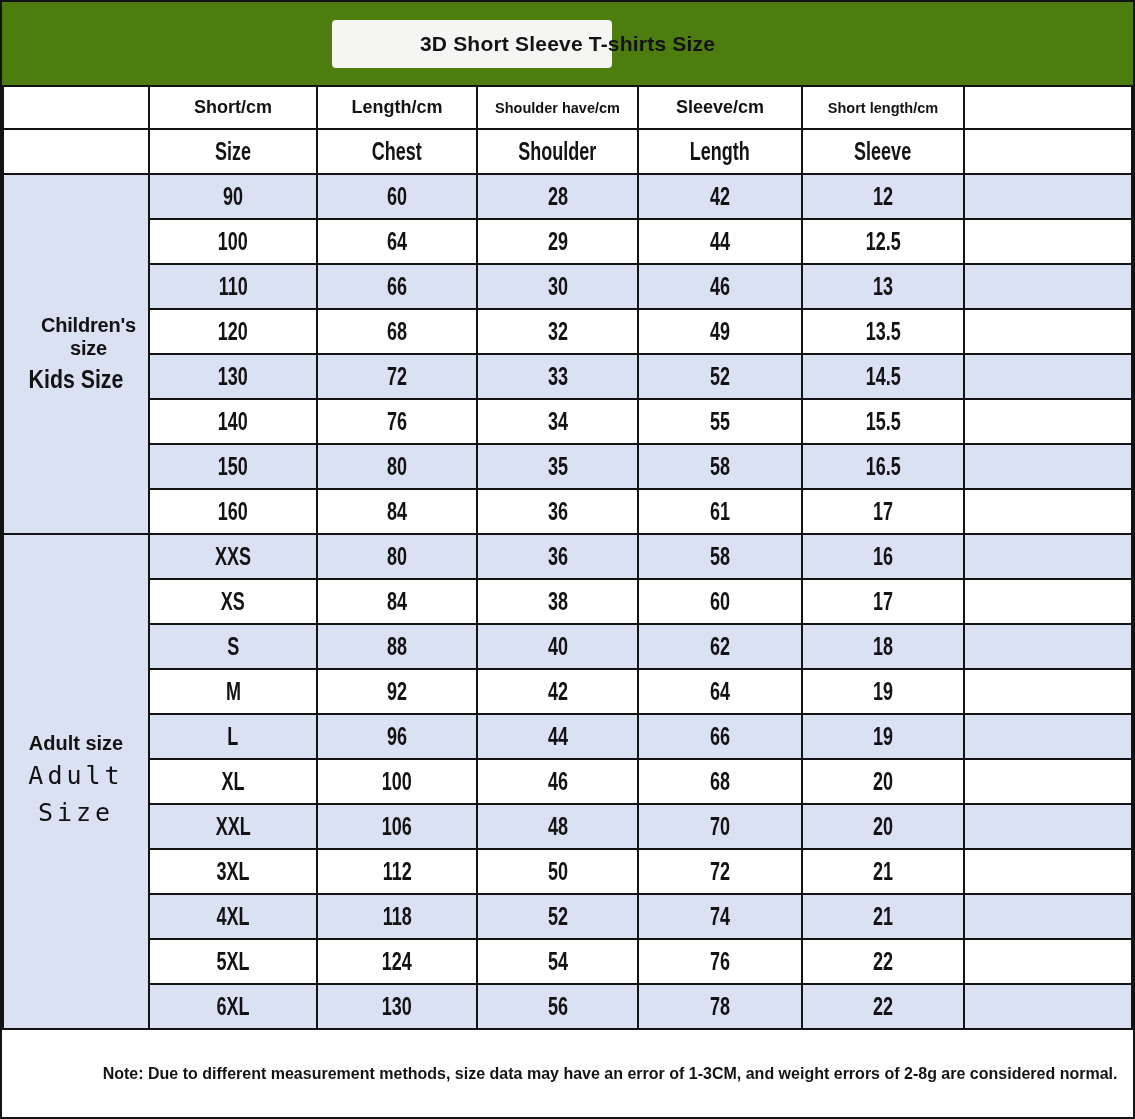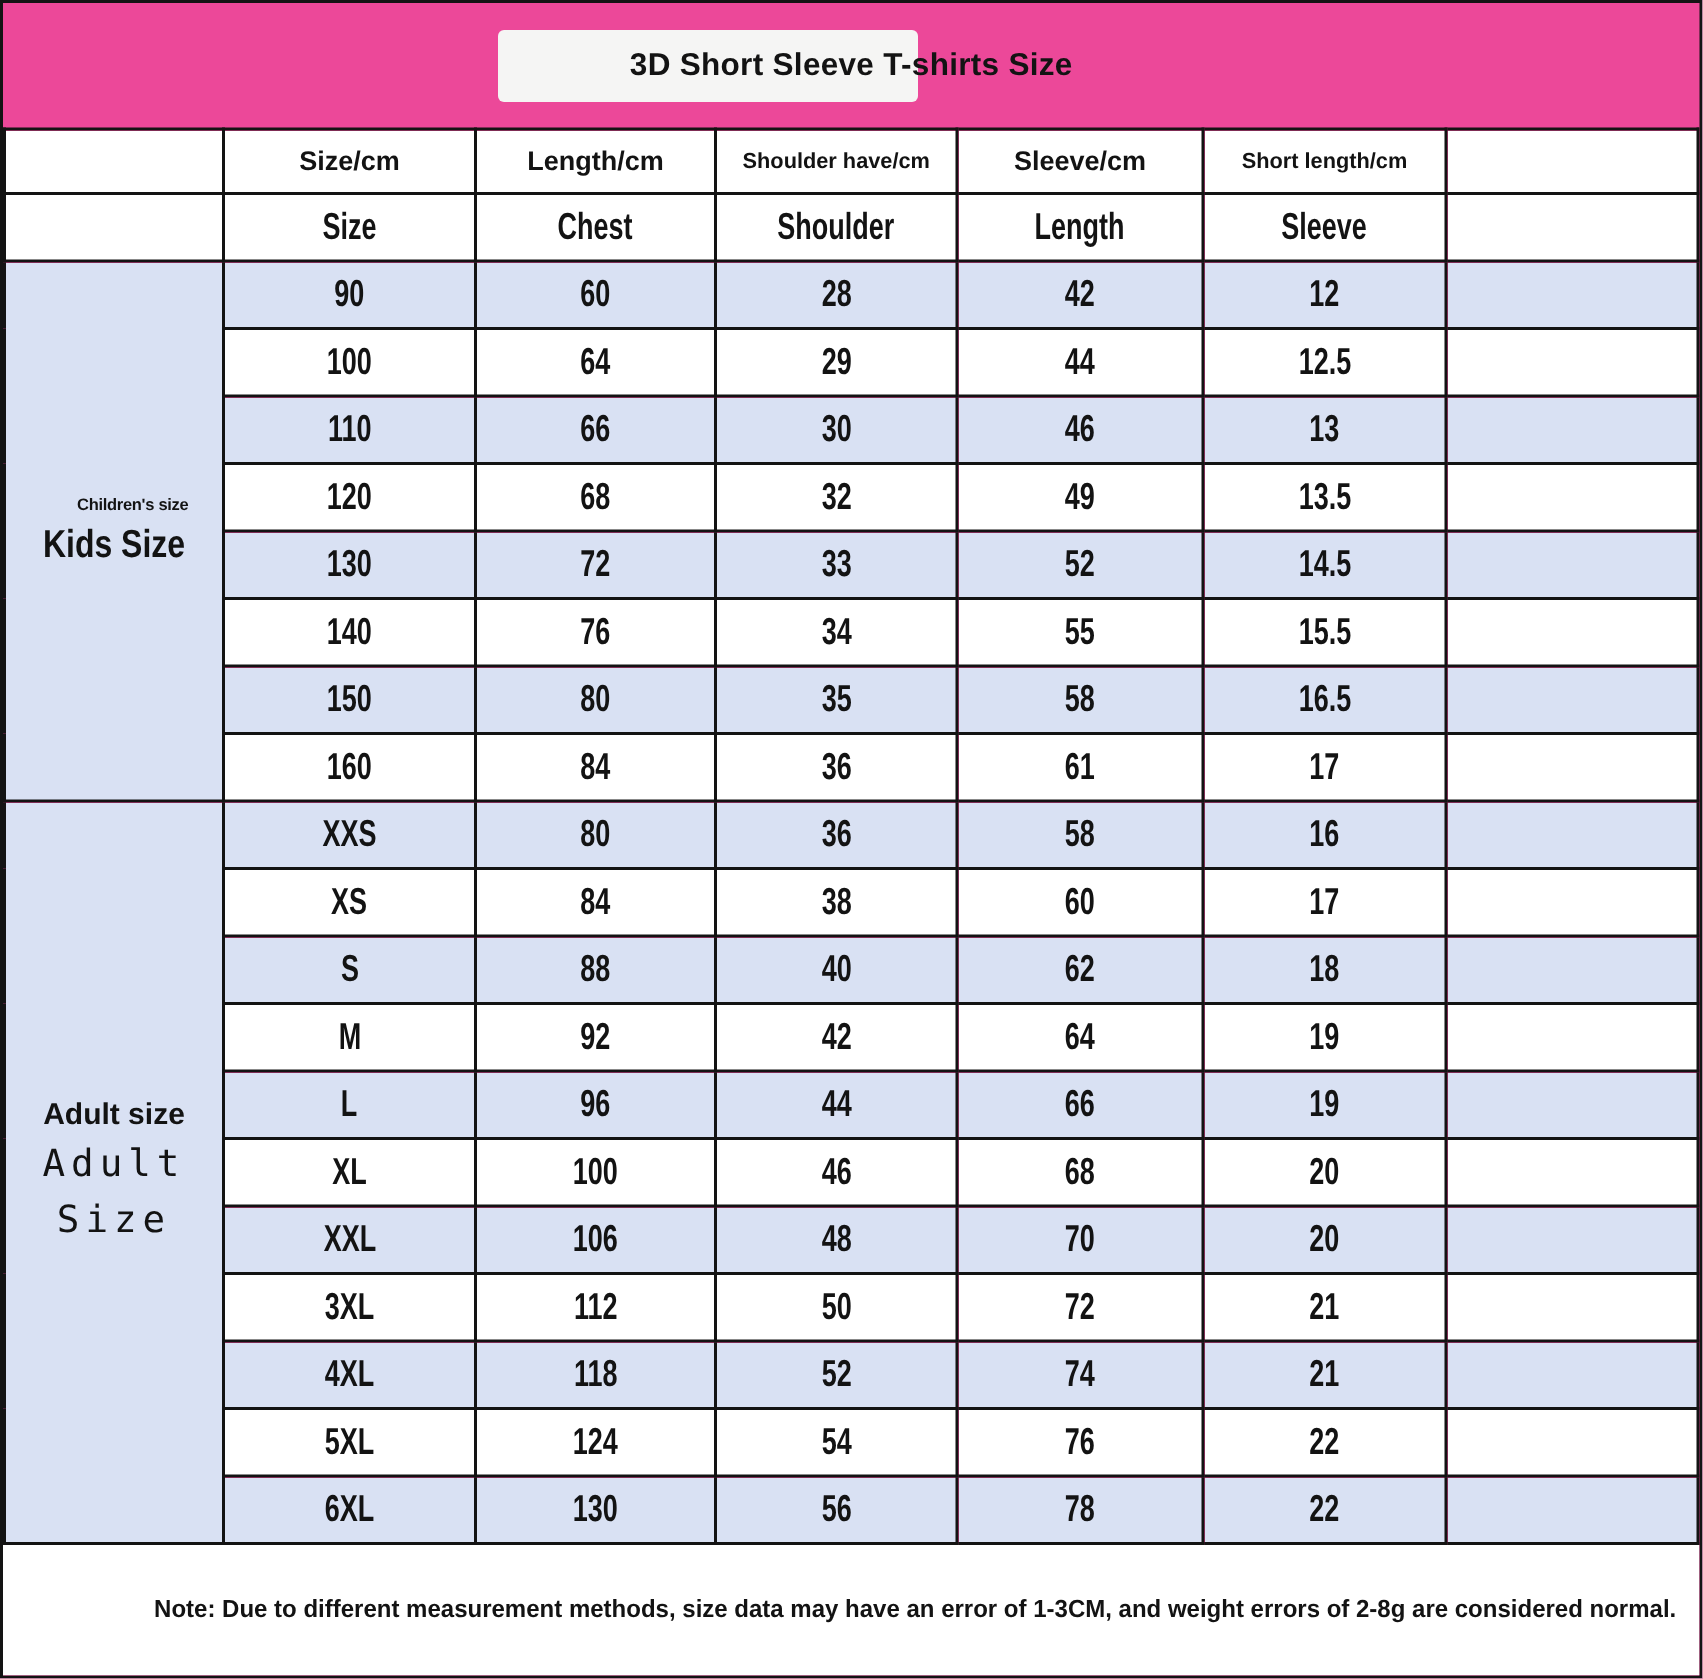--- a/index.html
+++ b/index.html
@@ -1,19 +1,19 @@
 <!DOCTYPE html>
 <html><head>
 <meta charset="utf-8">
 <style>
   html,body{margin:0;padding:0;background:#ffffff;}
   body{font-family:"Liberation Sans",sans-serif;color:#131313;}
   .frame{
     position:relative;width:1135px;height:1119px;box-sizing:border-box;
-    border:2px solid #131313;background:#ec4899;overflow:hidden;
+    border:2px solid #131313;background:#4d7c0f;overflow:hidden;
     display:flex;flex-direction:column;
   }
   .title-bar{
     height:83px;flex:0 0 83px;display:flex;align-items:center;justify-content:center;
     font-size:21px;font-weight:700;letter-spacing:.2px;position:relative;
   }
   .title-smudge{position:absolute;left:330px;top:18px;width:280px;height:48px;background:#f5f5f4;border-radius:4px;z-index:0;}
   .title-text{position:relative;z-index:1;}
   table.size-table{
     border-collapse:collapse;table-layout:fixed;width:100%;
@@ -35,21 +35,21 @@
   thead tr.hdr-simple{height:45px;}
   thead tr.hdr-simple th{background:#ffffff;}
   tbody tr{height:45px;background:#ffffff;}
   tbody tr.alt td{background:#d9e1f3;}
   td.label-cell{background:#d9e1f3 !important;}
   .cnd{
     display:inline-block;font-weight:700;font-size:25px;line-height:1;
     transform:scaleX(0.72);transform-origin:center;white-space:nowrap;
   }
   .lbl1{font-weight:700;}
-  .lbl1.kids{font-size:11px;letter-spacing:-.2px;margin-left:25px;}
+  .lbl1.kids{font-size:20px;letter-spacing:-.2px;margin-left:25px;}
   .lbl1.adult{font-size:20px;}
   .lbl2.kids{
     font-weight:700;font-size:26px;margin-top:4px;
     transform:scaleX(0.82);transform-origin:center;
   }
   .lbl2.adult{
     font-family:"DejaVu Sans Mono",monospace;font-weight:500;font-size:25px;
     letter-spacing:4px;line-height:1.5;margin-top:2px;white-space:normal;
     padding:0 8px;
   }
@@ -75,21 +75,21 @@
         <col class="c-size">
         <col class="c-chest">
       <col class="c-shoulder">
         <col class="c-length">
         <col class="c-sleeve">
         <col class="c-extra">
     </colgroup>
     <thead>
       <tr class="hdr-units">
         <th></th>
-        <th>Size/cm</th>
+        <th>Short/cm</th>
         <th>Length/cm</th>
         <th>Shoulder have/cm</th>
         <th>Sleeve/cm</th>
         <th>Short length/cm</th>
         <th></th>
       </tr>
       <tr class="hdr-simple">
         <th><span class="cnd"></span></th>
         <th><span class="cnd">Size</span></th>
         <th><span class="cnd">Chest</span></th>

